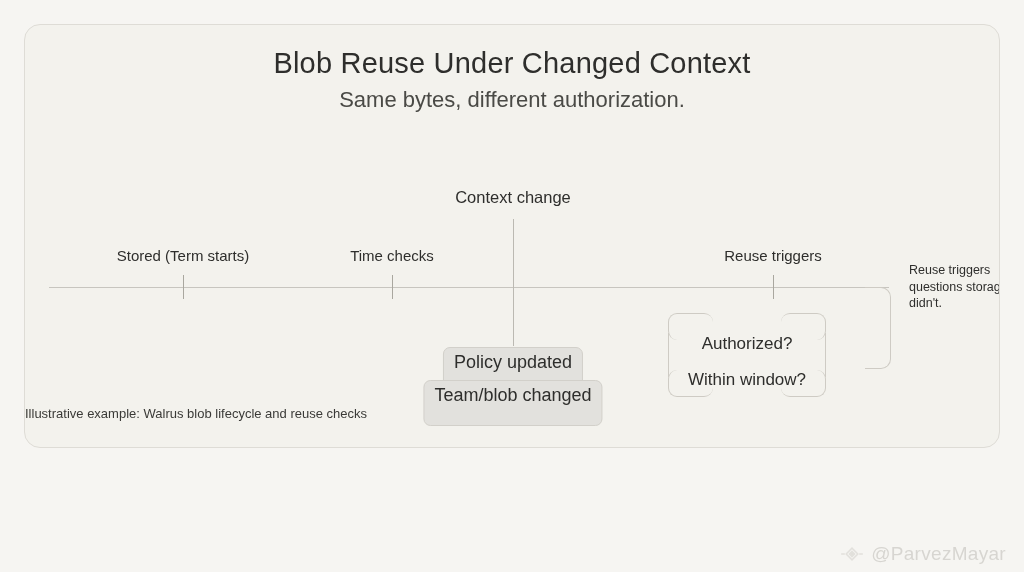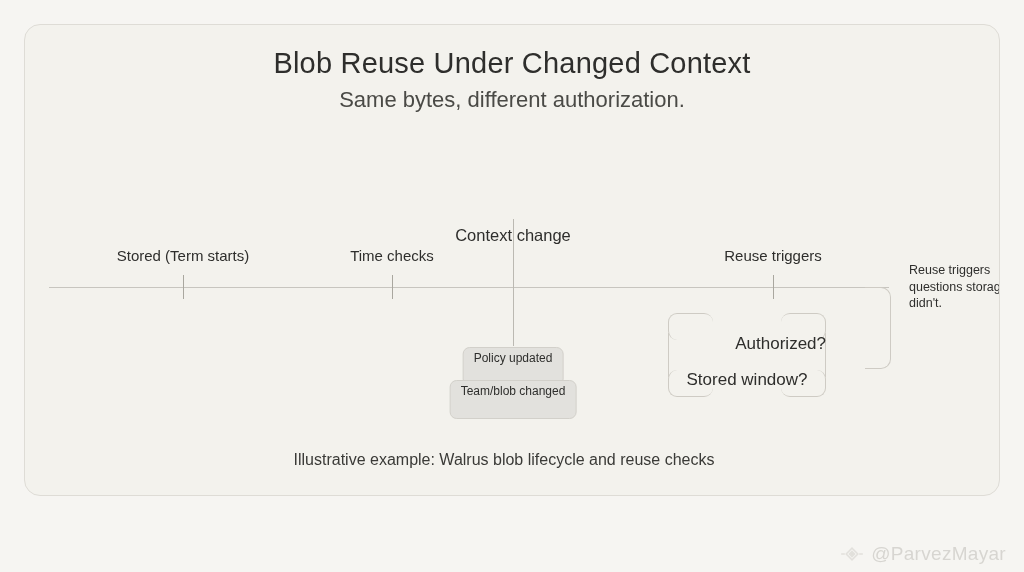--- a/index.html
+++ b/index.html
@@ -14,21 +14,21 @@
     overflow: hidden;
     position: relative;
   }
 
   
   .card {
     position: absolute;
     left: 24px;
     top: 24px;
     width: 976px;
-    height: 472px;
+    height: 424px;
     box-sizing: border-box;
     background: #f3f2ed;
     border: 1px solid #dedcd6;
     border-radius: 16px;
     overflow: hidden;
   }
 
   
   .title {
     position: absolute;
@@ -87,31 +87,30 @@
     background: #bbb9b2;
   }
   .ctx-label {
     position: absolute;
     top: 163px;
     left: 488px;
     transform: translateX(-50%);
     font-size: 16.5px;
     color: #2e2e2c;
     white-space: nowrap;
-    margin-top: 38px;
   }
 
   
   .pill {
     position: absolute;
     transform: translateX(-50%);
     background: #e2e1dd;
     border: 1px solid #d2d0ca;
     border-radius: 7px;
-    font-size: 12px;
+    font-size: 18px;
     color: #2e2e2c;
     padding: 4px 10px 19px 10px;
     white-space: nowrap;
     line-height: 1.15;
   }
   .pill-1 { left: 488px; top: 322px; }
   .pill-2 { left: 488px; top: 355px; }
 
   
   .qbox {
@@ -141,21 +140,21 @@
     width: 1px; background: #cecbc4;
   }
   .q-line {
     position: absolute;
     left: 0; right: 0;
     text-align: center;
     font-size: 17px;
     color: #2e2e2c;
     white-space: nowrap;
   }
-  .q-line-1 { top: 21px; text-align: right; }
+  .q-line-1 { top: 21px; }
   .q-line-2 { top: 57px; }
 
   
   .bracket {
     position: absolute;
     left: 840px;
     top: 262px;
     width: 26px;
     height: 82px;
     border: 1px solid #cecbc4;
@@ -171,22 +170,21 @@
     font-size: 12.5px;
     line-height: 1.32;
     color: #2e2e2c;
   }
 
   
   .footer {
     position: absolute;
     left: 0; right: 16px;
     bottom: 26px;
-    text-align: center;
-    font-size: 16px;
+    font-size: 13px;
     color: #3a3a37;
   }
 
   
   .watermark {
     position: absolute;
     right: 18px;
     bottom: 6px;
     display: flex;
     align-items: center;
@@ -225,21 +223,21 @@
   <div class="pill pill-2">Team/blob changed</div>
 
   <div class="qbox">
     <span class="corner c-tl"></span>
     <span class="corner c-tr"></span>
     <span class="corner c-bl"></span>
     <span class="corner c-br"></span>
     <span class="side-l"></span>
     <span class="side-r"></span>
     <div class="q-line q-line-1">Authorized?</div>
-    <div class="q-line q-line-2">Stored window?</div>
+    <div class="q-line q-line-2">Within window?</div>
   </div>
 
   <div class="bracket"></div>
   <div class="annotation">Reuse triggers questions storage didn't.</div>
 
   <div class="footer">Illustrative example: Walrus blob lifecycle and reuse checks</div>
 </div>
 
 <div class="watermark">
   <svg class="wm-logo" viewBox="0 0 32 32">

